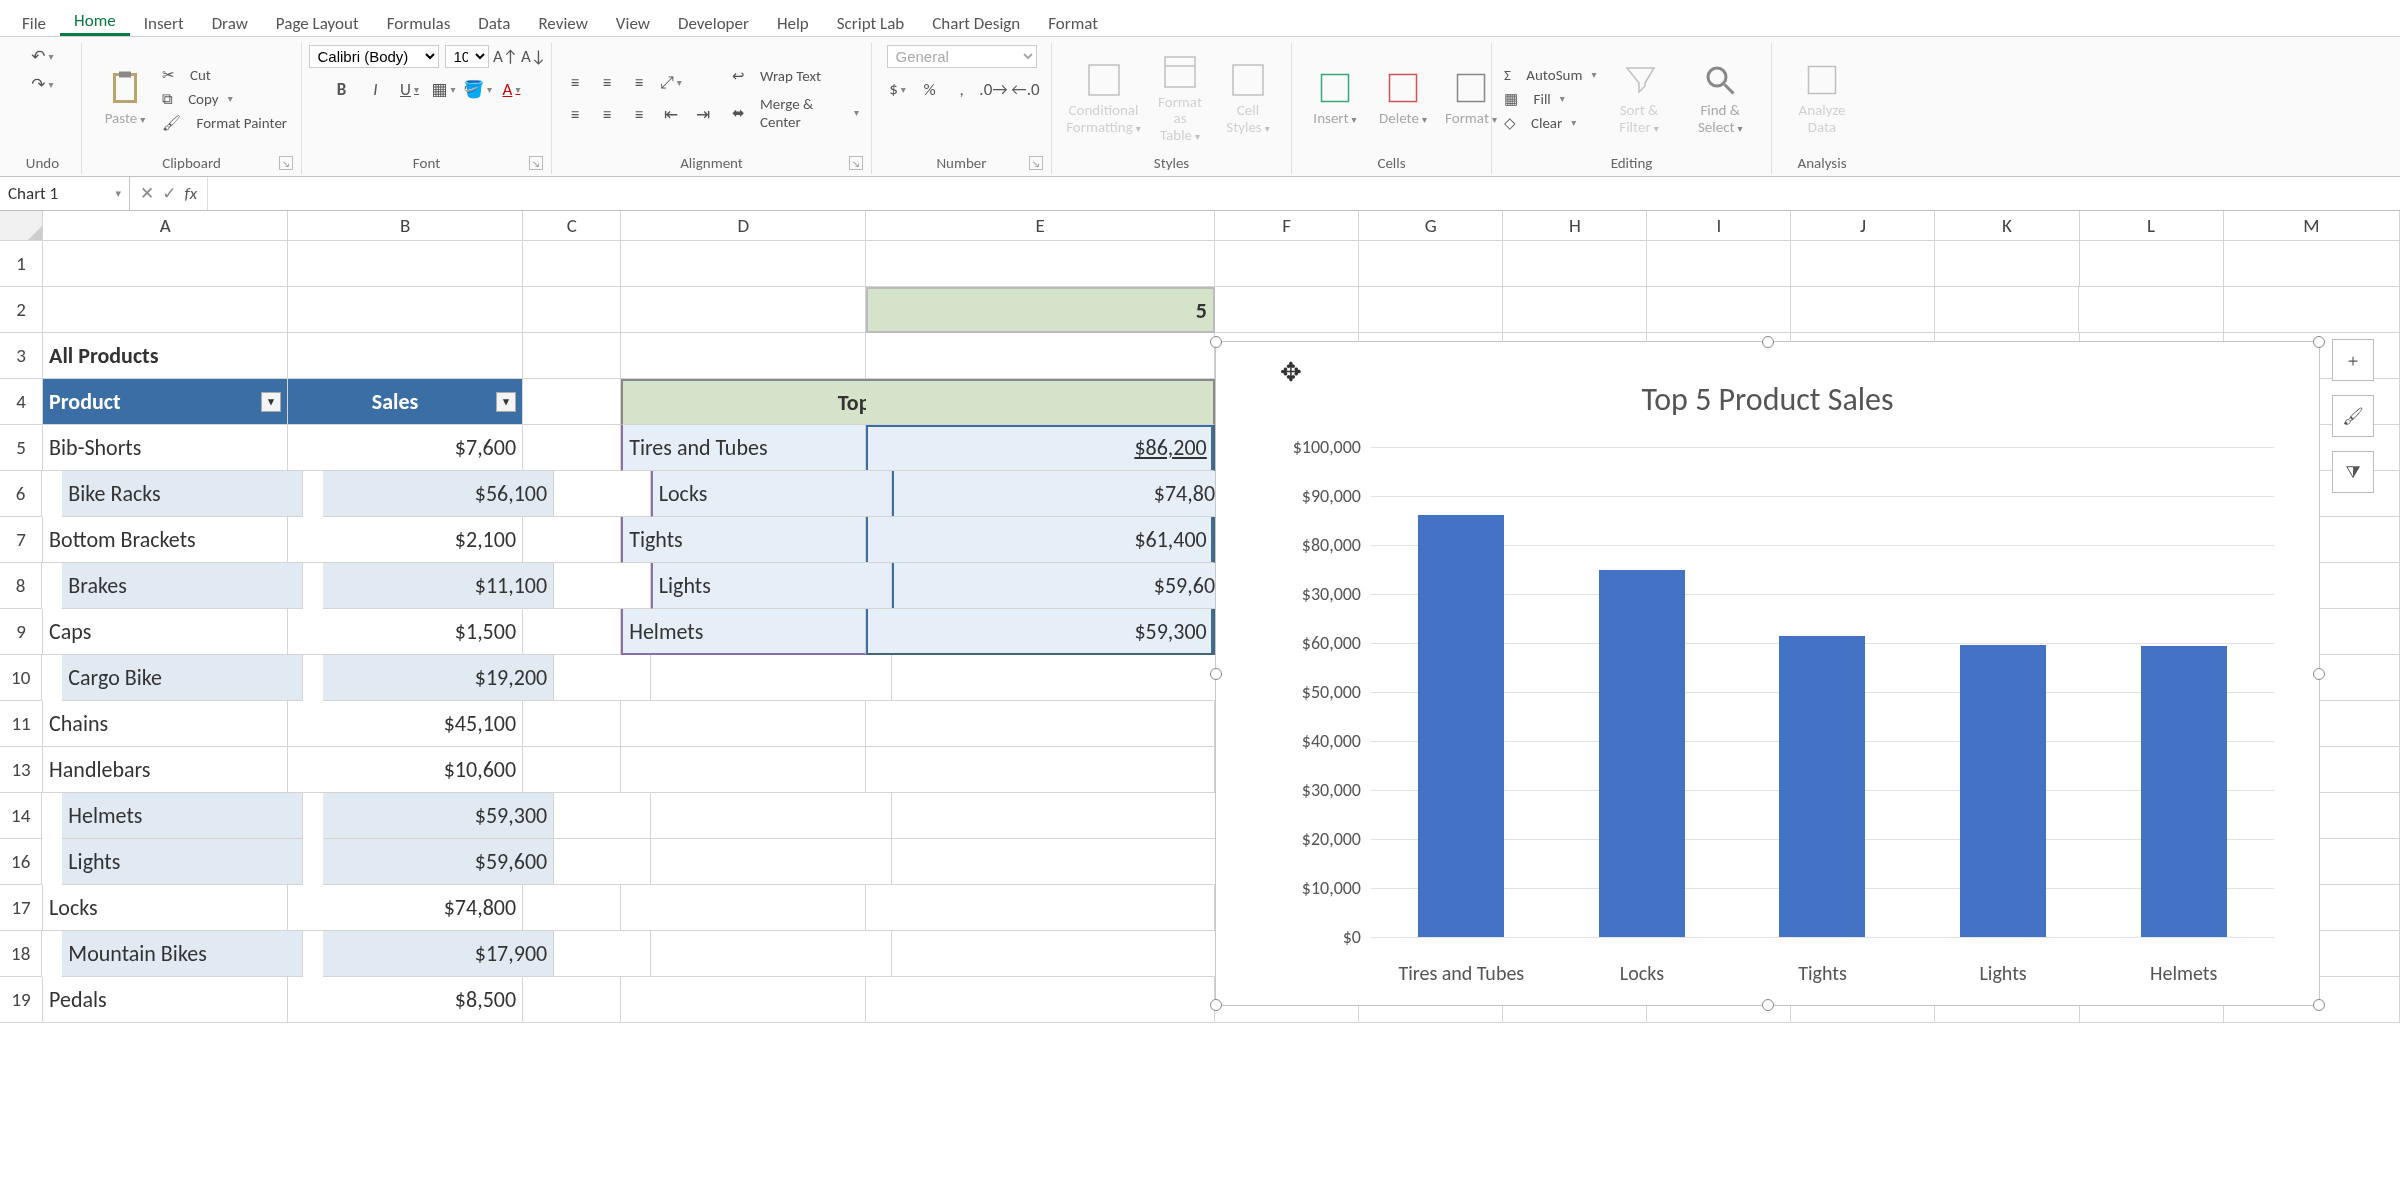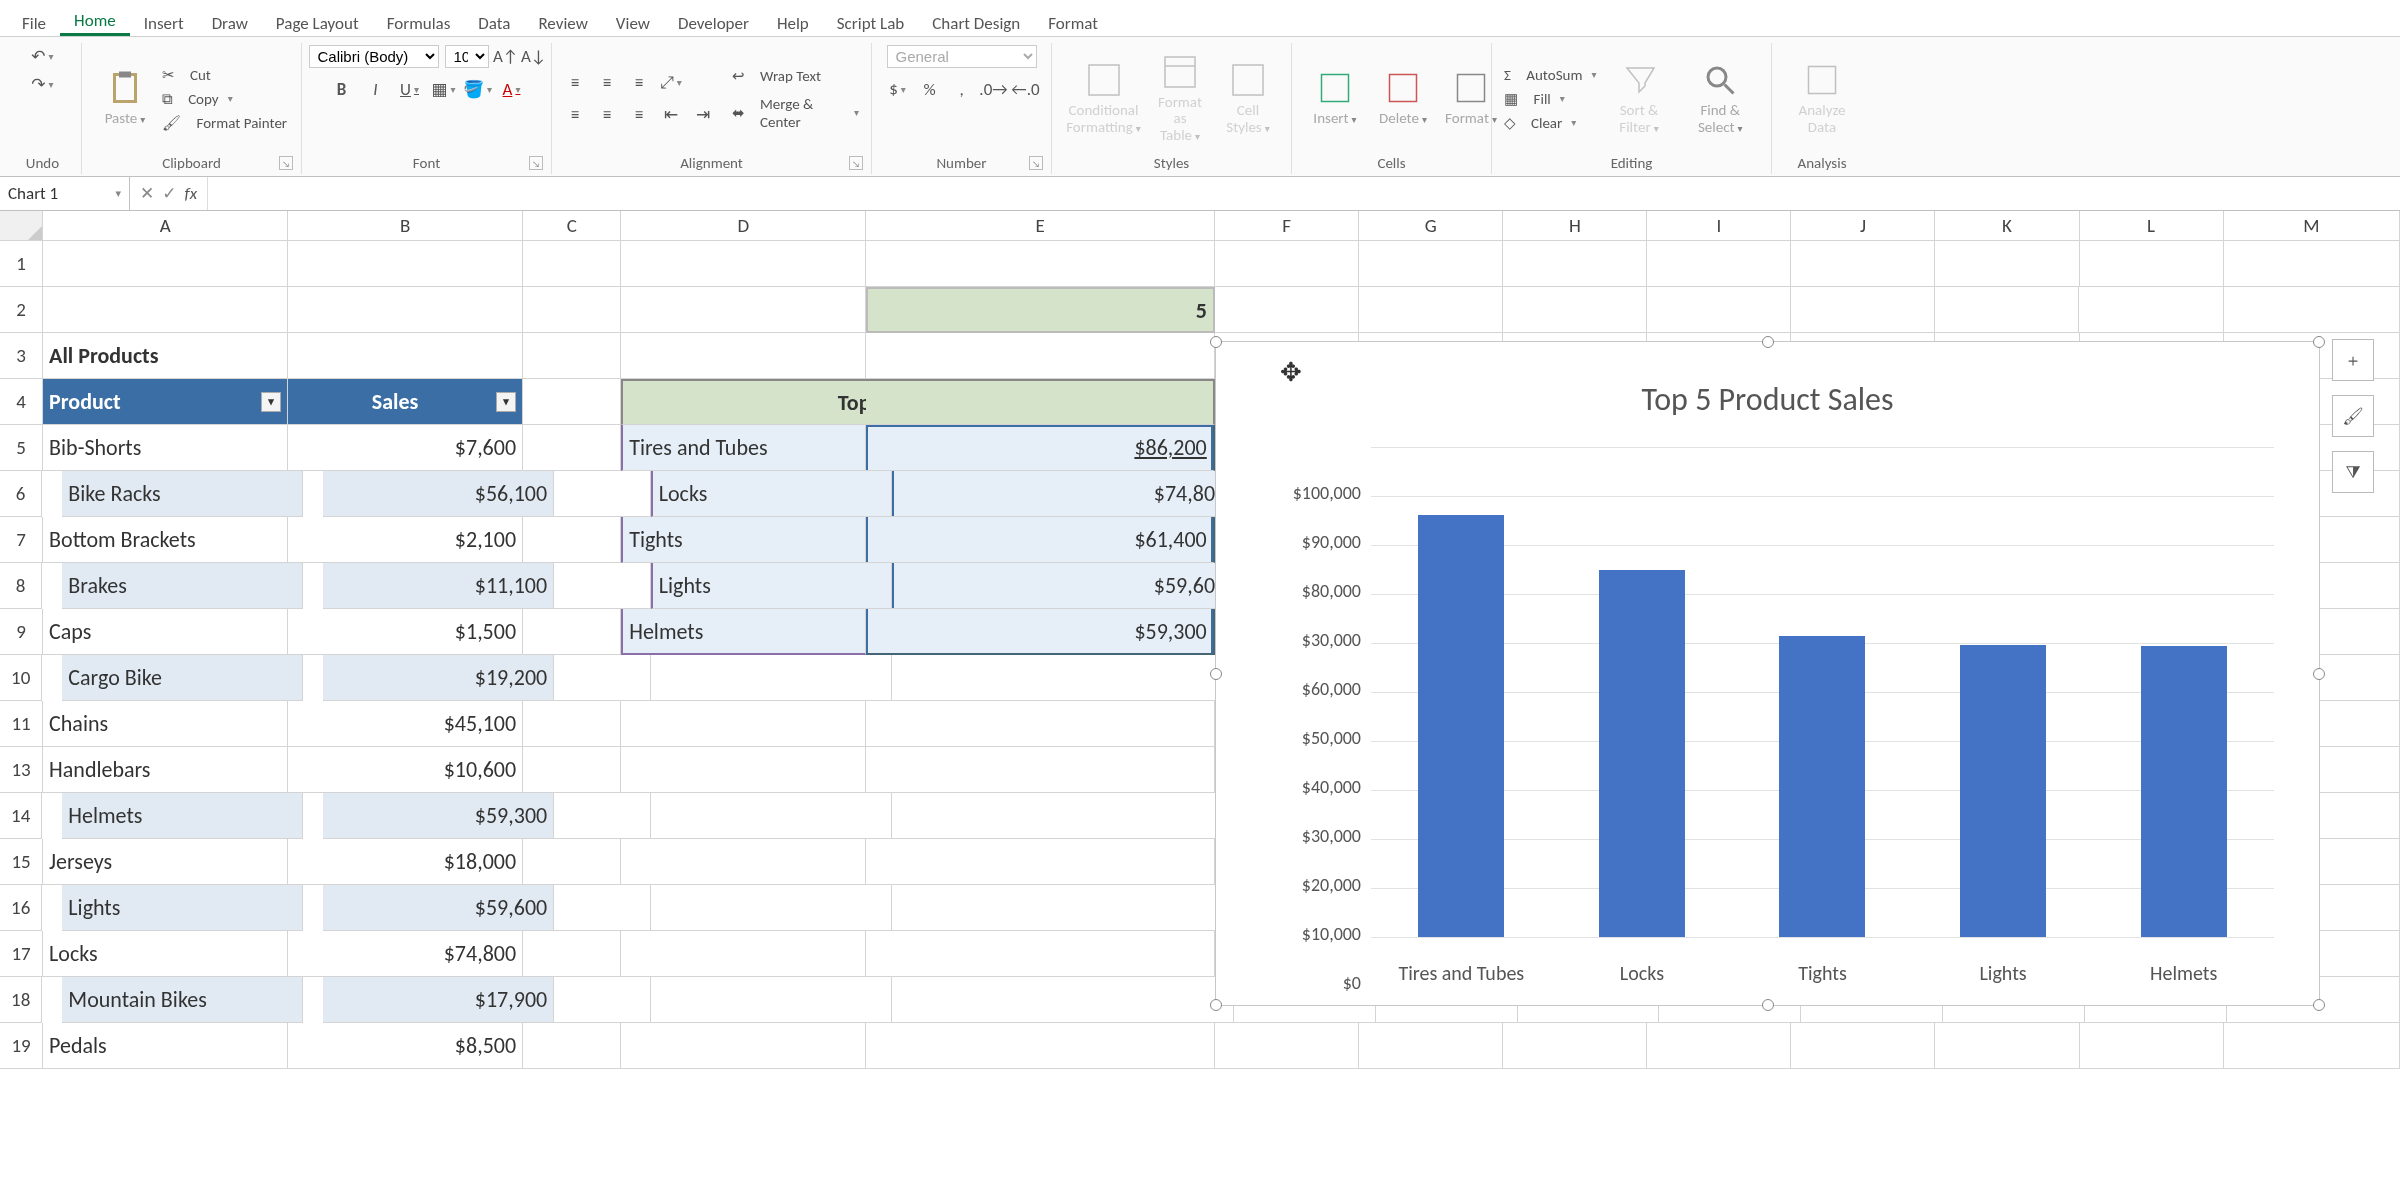--- a/index.html
+++ b/index.html
@@ -57,21 +57,21 @@
   
   .top5-hdr { background:#d5e3cb; font-weight:bold; text-align:center; justify-content:center;}
   .top5-cell { background:#e6eef7; }
 
   
   .chart-box { position:absolute; left: 1215px; top: 130px; width: 1105px; height: 665px; background:#fff; border:1px solid #c7c7c7; }
   .chart-handle { position:absolute; width:12px; height:12px; background:#fff; border:1px solid #888; border-radius:50%; }
   .chart-title { text-align:center; font-size:32px; color:#555; padding: 38px 0 10px 0; }
   .plot { position:absolute; left: 45px; right: 45px; top: 105px; bottom: 68px; }
   .y-axis { position:absolute; left:0; top:0; bottom:0; width:106px; }
-  .y-tick { position:absolute; left:0; width:100px; text-align:right; font-size:18px; color:#555; transform:translateY(-50%);margin-top:46px; }
+  .y-tick { position:absolute; left:0; width:100px; text-align:right; font-size:18px; color:#555; transform:translateY(-50%); }
   .grid-line { position:absolute; left:110px; right:0; height:1px; background:#e2e2e2; }
   .bars { position:absolute; left:110px; right:0; top:0; bottom:0; display:flex; justify-content:space-around; align-items:flex-end; }
   .bar { width: 86px; background:#4472c4; }
   .x-labels { position:absolute; left:155px; right:45px; bottom:20px; display:flex; justify-content:space-around; }
   .x-lbl { font-size:20px; color:#555; text-align:center; flex:1; }
   .chart-side-btn { position:absolute; width:42px; height:42px; border:1px solid #bbb; background:#fff; display:flex; align-items:center; justify-content:center; color:#555; }
 
   
   .move-cursor { position:absolute; font-size:26px; color:#333; }
 </style>
@@ -514,36 +514,20 @@
         <div class="cell cF"></div>
         <div class="cell cG"></div>
         <div class="cell cH"></div>
         <div class="cell cI"></div>
         <div class="cell cJ"></div>
         <div class="cell cK"></div>
         <div class="cell cL"></div>
         <div class="cell cM"></div>
       </div>
       <div class="row-line">
-        <div class="rh">15</div>
-        <div class="cell cA">Jerseys</div>
-        <div class="cell cB num">$18,000</div>
-        <div class="cell cC"></div>
-        <div class="cell cD"></div>
-        <div class="cell cE"></div>
-        <div class="cell cF"></div>
-        <div class="cell cG"></div>
-        <div class="cell cH"></div>
-        <div class="cell cI"></div>
-        <div class="cell cJ"></div>
-        <div class="cell cK"></div>
-        <div class="cell cL"></div>
-        <div class="cell cM"></div>
-      </div>
-      <div class="row-line">
         <div class="rh">16</div>
         <div class="cell cA band">Lights</div>
         <div class="cell cB band num">$59,600</div>
         <div class="cell cC"></div>
         <div class="cell cD"></div>
         <div class="cell cE"></div>
         <div class="cell cF"></div>
         <div class="cell cG"></div>
         <div class="cell cH"></div>
         <div class="cell cI"></div>

